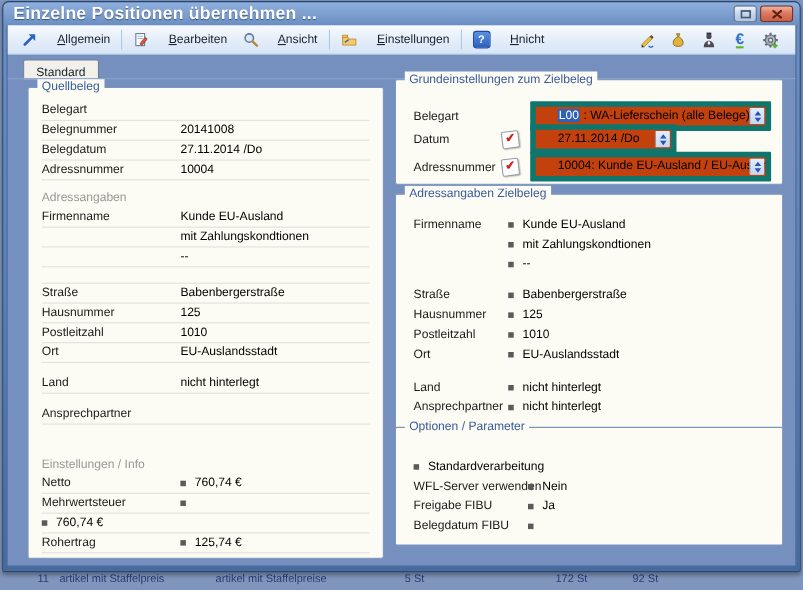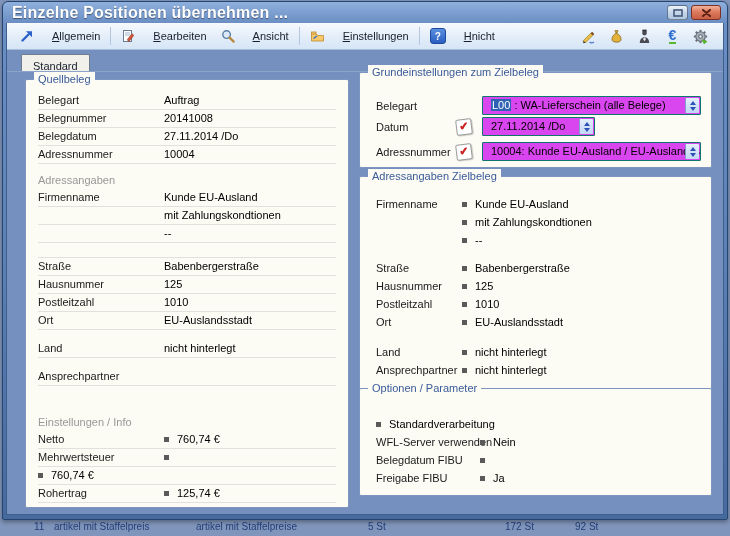--- a/index.html
+++ b/index.html
@@ -88,22 +88,22 @@
   .rrow .val{color:#000;white-space:nowrap;overflow:hidden}
   .rrow .blt{margin-top:1px}
 
   
   .crow{display:flex;height:21px;align-items:center;font-size:11px}
   .crow .lab2{width:80px;flex:none;color:#1a1a1a}
   .cbx-slot{width:26px;flex:none;display:flex;align-items:center}
   .cbx{width:14px;height:14px;background:#fff;border:1px solid #9a9a9a;border-radius:2px;
     transform:rotate(-7deg);color:#c22;font-size:11px;line-height:13px;text-align:center;
     font-weight:bold;box-shadow:1px 1px 1px rgba(0,0,0,.18);cursor:default}
-  .field{position:relative;background:#d946ef;border:1px solid #0f766e;height:17px;line-height:16px;
-    box-sizing:content-box;padding:0 17px 0 8px;font-size:11px;white-space:nowrap;overflow:hidden;border-radius:1px}
+  .field{position:relative;background:#c2410c;border:5px solid #0f766e;height:17px;line-height:16px;
+    box-sizing:content-box;padding:0 17px 0 20px;font-size:11px;white-space:nowrap;overflow:hidden;border-radius:1px}
   .field.grow{flex:1;margin-right:2px}
   .field.datum{width:86px;flex:none}
   .field.right-align{text-align:right}
   .sel{background:#2f62b5;color:#fff;padding:0 1px}
   .spin{position:absolute;right:1px;top:1px;bottom:1px;width:13px;background:linear-gradient(#e3eefb,#c2d8f3);
     border-left:1px solid #7fa0cc;border-radius:1px;display:flex;flex-direction:column;
     align-items:center;justify-content:center;gap:2px;cursor:default}
   .spin i{display:block;width:0;height:0;border-left:3px solid transparent;border-right:3px solid transparent}
   .spin .up{border-bottom:4px solid #2b50b8}
   .spin .dn{border-top:4px solid #2b50b8}
@@ -233,21 +233,20 @@
         <span>Standard</span>
       </div>
       <div class="tabline"></div>
 
       <div class="panel p-quell">
         <span class="panel-title">Quellbeleg</span>
         <div class="pad">
           <div class="padtop12"></div>
           <div class="lrow">
             <span class="lab">Belegart</span>
-            <span class="val">Auftrag</span>
           </div>
           <div class="lrow">
             <span class="lab">Belegnummer</span>
             <span class="val">20141008</span>
           </div>
           <div class="lrow">
             <span class="lab">Belegdatum</span>
             <span class="val">27.11.2014 /Do</span>
           </div>
           <div class="lrow">
@@ -421,27 +420,27 @@
           <div class="rrow opt">
             <span class="blt"></span>
             <span class="val">Standardverarbeitung</span>
           </div>
           <div class="rrow opt">
             <span class="lab2">WFL-Server verwenden</span>
             <span class="blt"></span>
             <span class="val">Nein</span>
           </div>
           <div class="rrow opt">
+            <span class="lab2">Freigabe FIBU</span>
+            <span class="blt"></span>
+            <span class="val">Ja</span>
+          </div>
+          <div class="rrow opt">
             <span class="lab2">Belegdatum FIBU</span>
             <span class="blt"></span>
             <span class="val"></span>
-          </div>
-          <div class="rrow opt">
-            <span class="lab2">Freigabe FIBU</span>
-            <span class="blt"></span>
-            <span class="val">Ja</span>
           </div>
         </div>
       </div>
 
     </div>
   </div>
 </div>
 
 </body></html>

